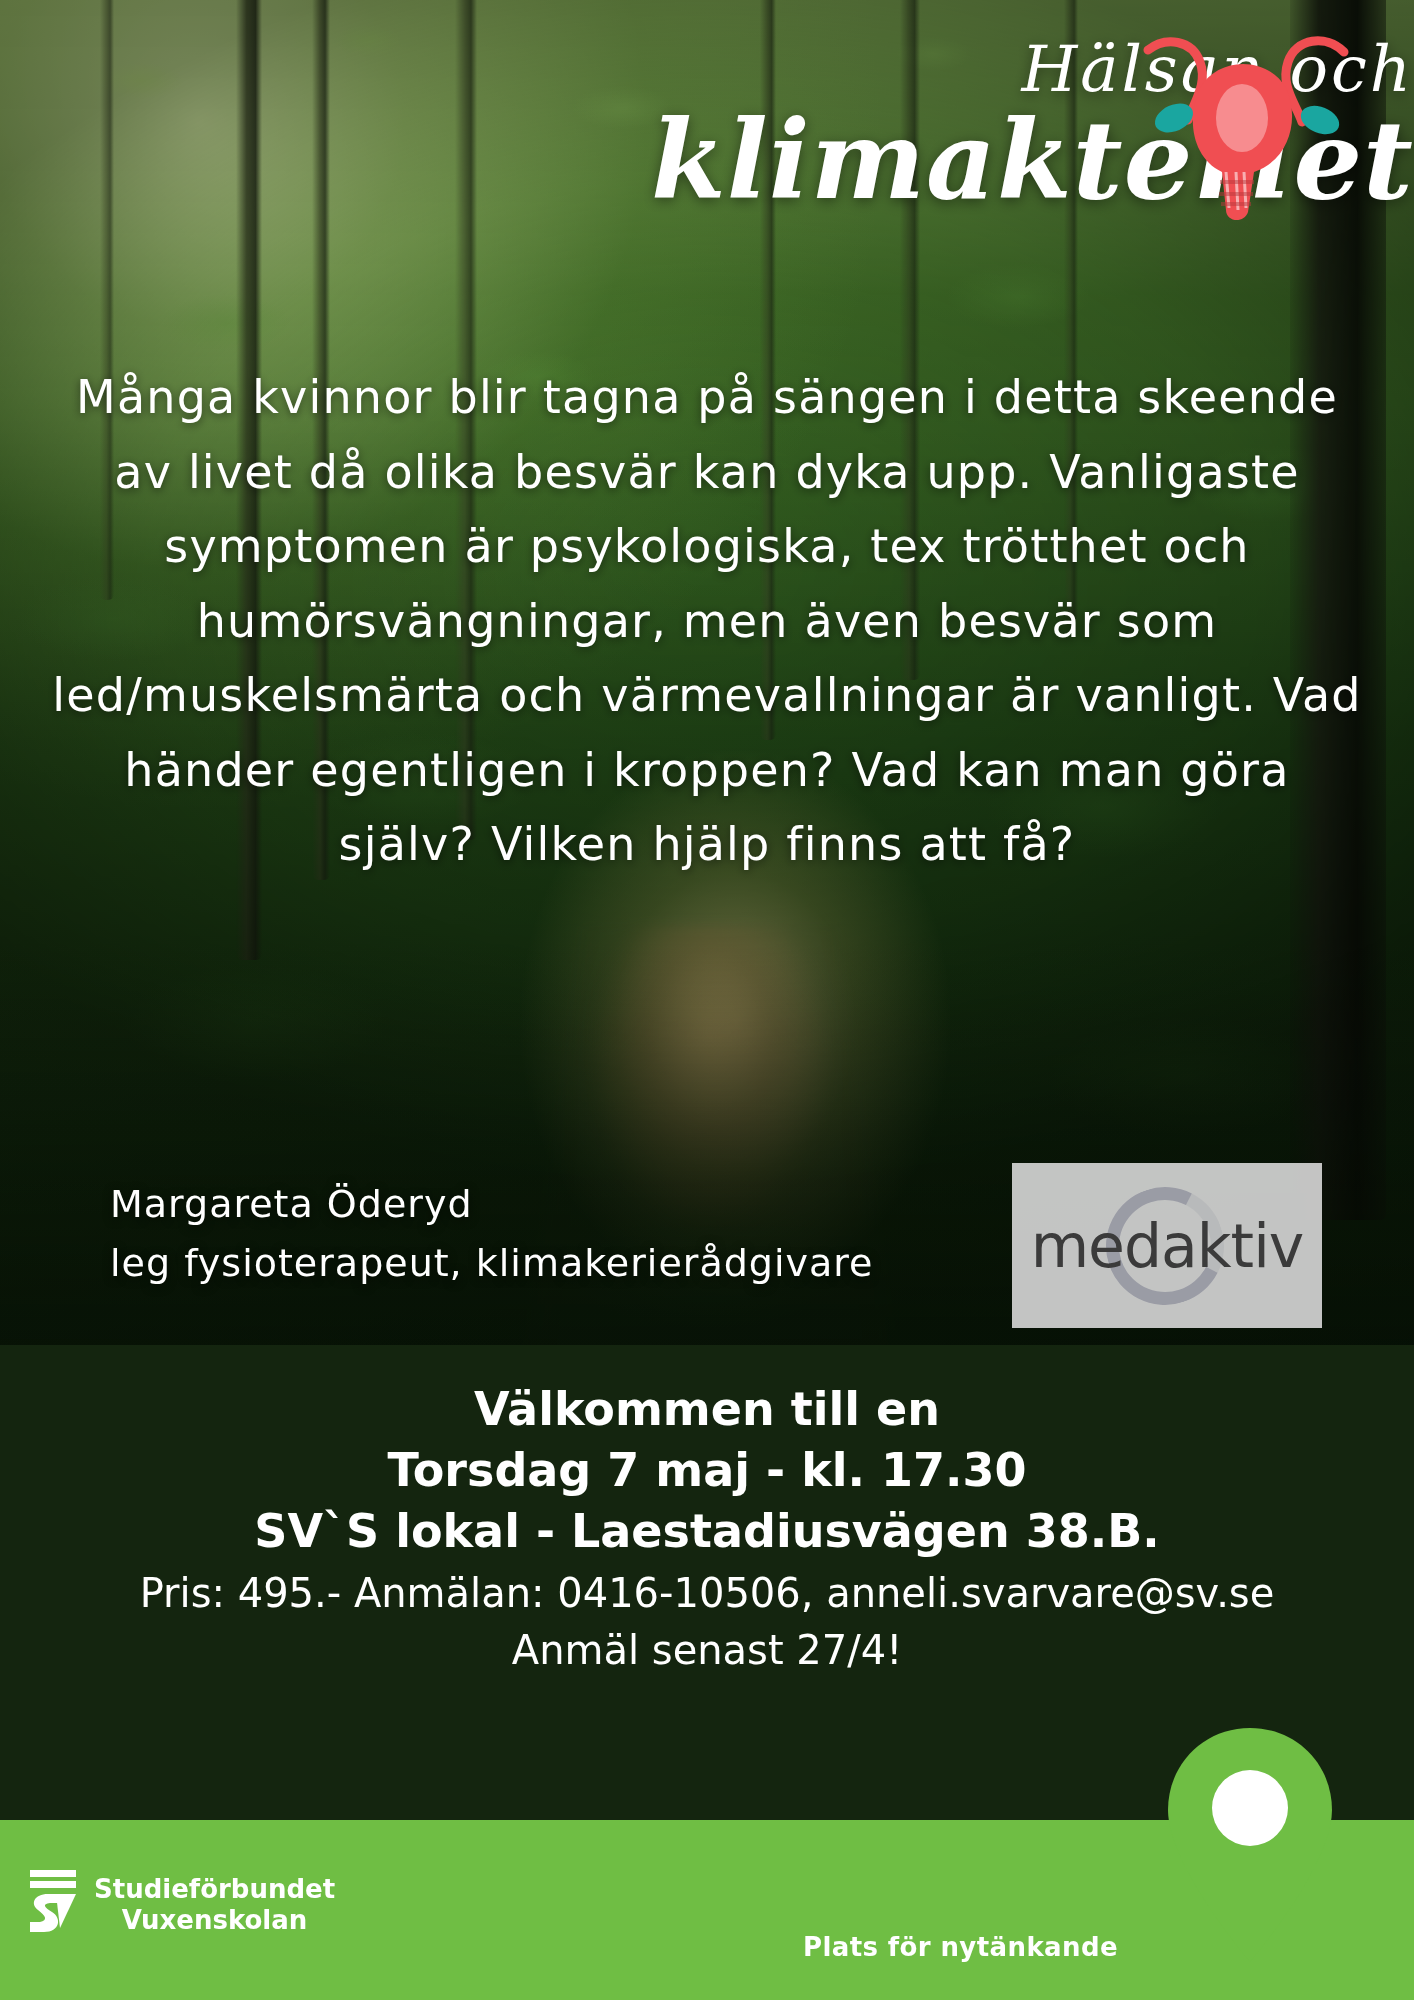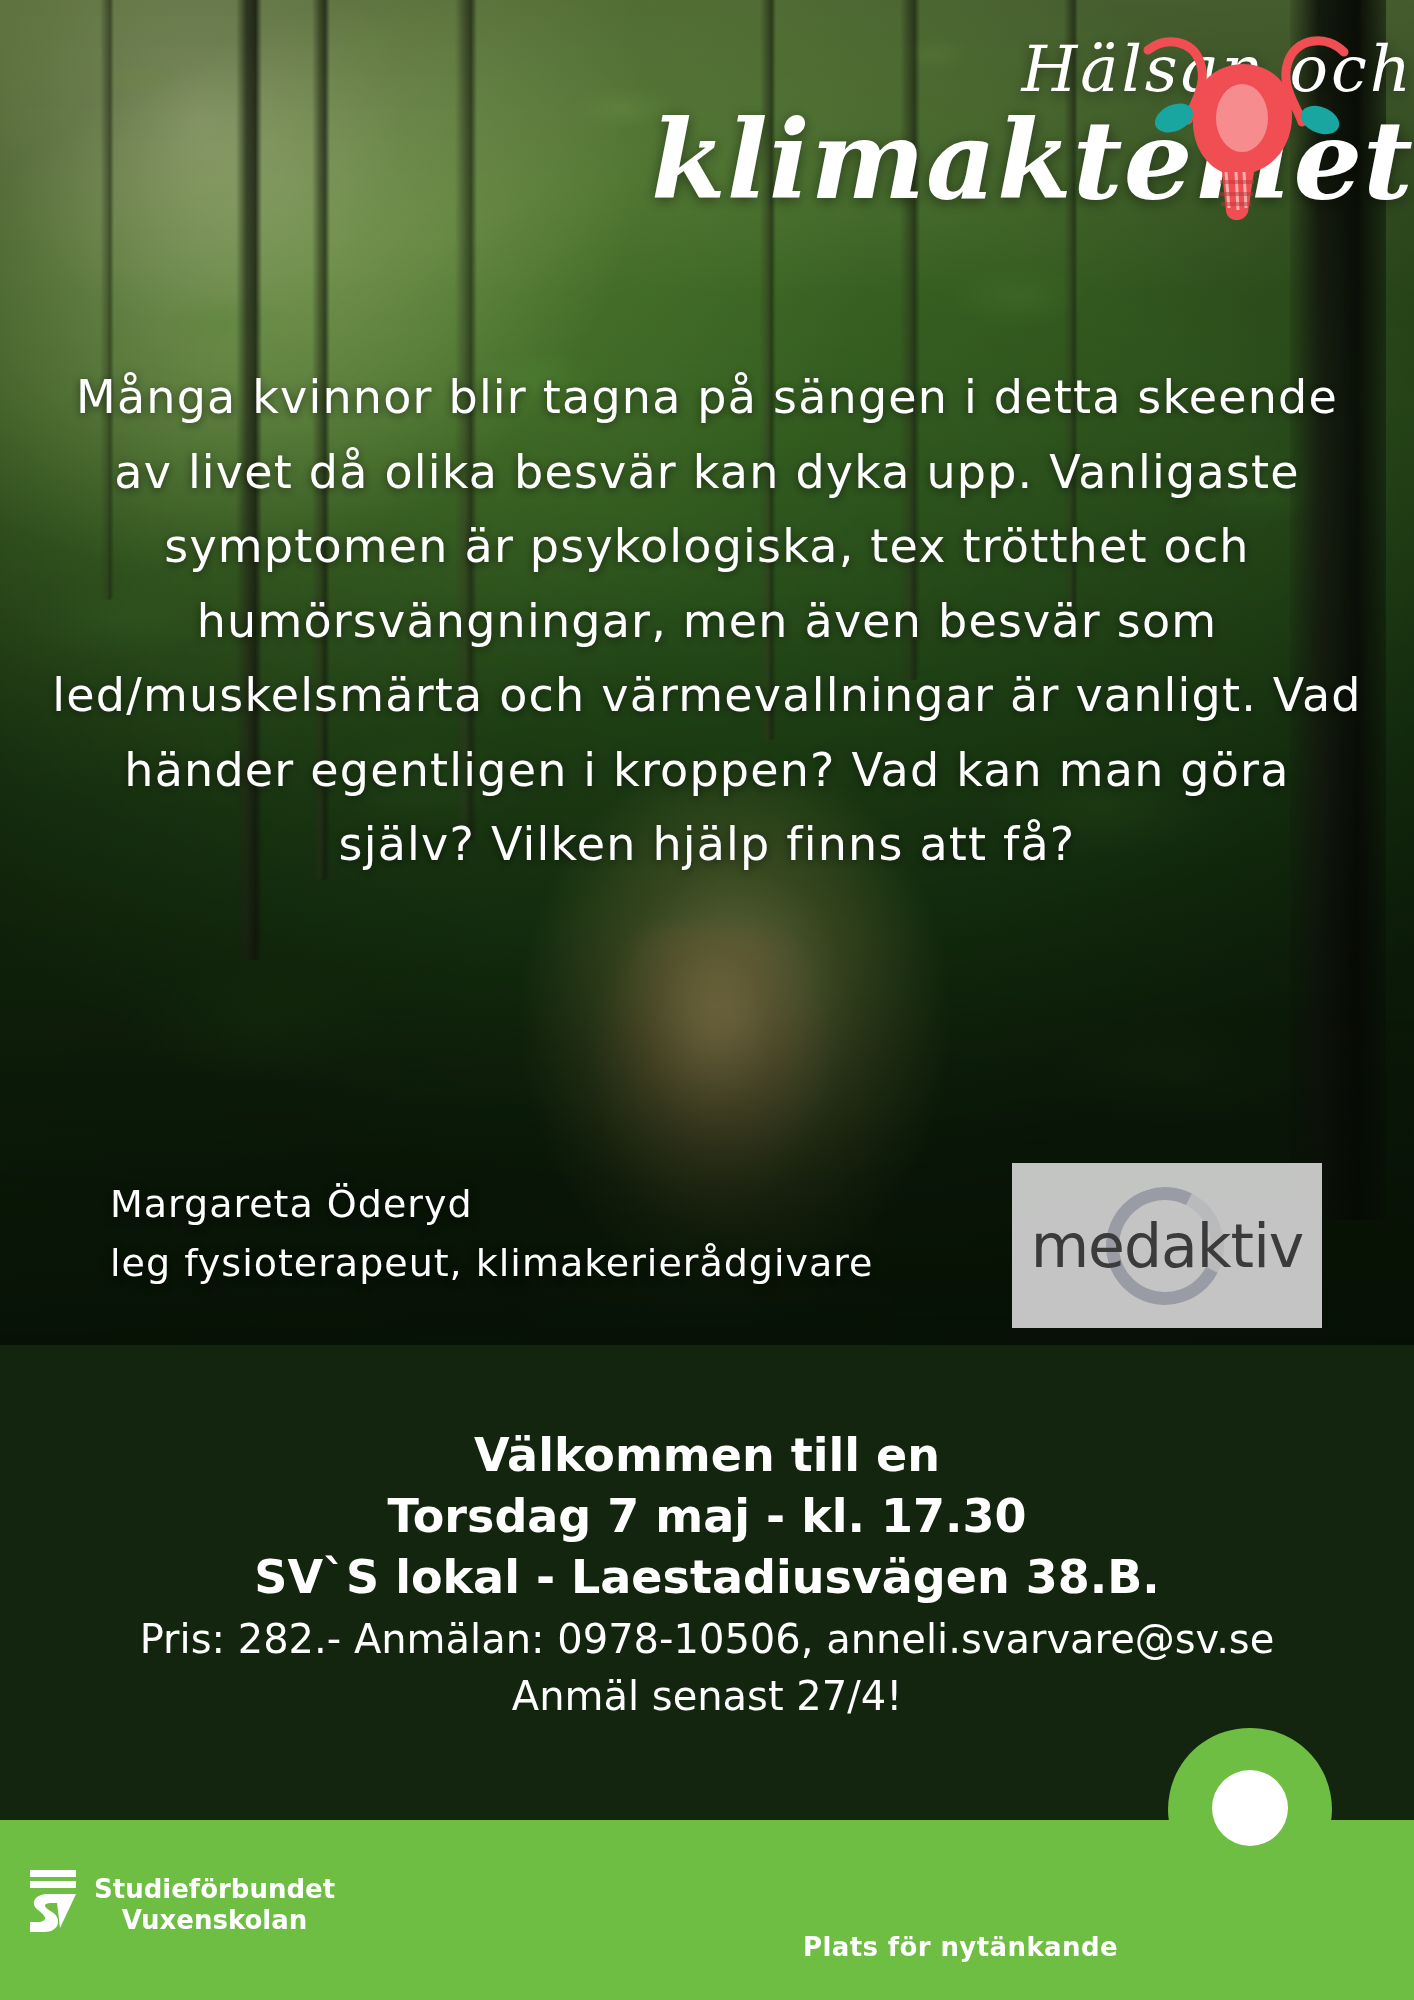--- a/index.html
+++ b/index.html
@@ -193,21 +193,21 @@
 
   
   .info-panel {
     position: absolute;
     left: 0; right: 0;
     top: 1345px;
     height: 475px;
     background: #14250f;
     text-align: center;
     color: #ffffff;
-    padding-top: 80px;
+    padding-top: 34px;
   }
   .info-panel .big {
     font-family: "DejaVu Sans", sans-serif;
     font-weight: bold;
     font-size: 46px;
     line-height: 1.33;
   }
   .info-panel .small {
     font-family: "DejaVu Sans", sans-serif;
     font-size: 40px;
@@ -302,21 +302,21 @@
 
   <div class="medaktiv">
     <div class="ring"></div>
     <div class="word">medaktiv</div>
   </div>
 
   <div class="info-panel">
     <div class="big">Välkommen till en</div>
     <div class="big">Torsdag 7 maj - kl. 17.30</div>
     <div class="big">SV`S lokal - Laestadiusvägen 38.B.</div>
-    <div class="small">Pris: 282.-  Anmälan: 0978-10506, anneli.svarvare@sv.se</div>
+    <div class="small">Pris: 495.-  Anmälan: 0416-10506, anneli.svarvare@sv.se</div>
     <div class="small">Anmäl senast 27/4!</div>
   </div>
 
   <div class="footer">
 
     <div class="sv-logo">
       <svg class="sv-mark" viewBox="0 0 54 74">
         <rect x="4" y="2" width="46" height="7" fill="#ffffff"></rect>
         <rect x="4" y="13" width="46" height="7" fill="#ffffff"></rect>
         <path d="M30 26 H50 L34 60 Z" fill="#ffffff"></path>

